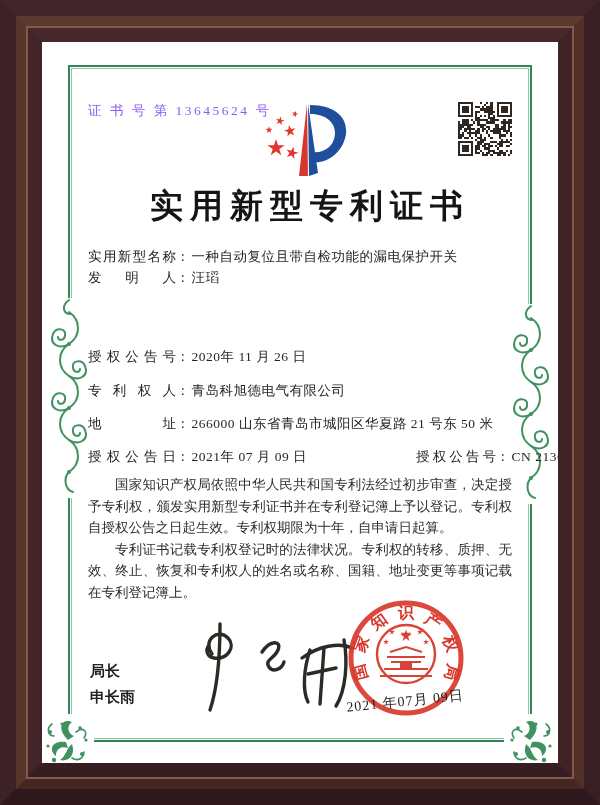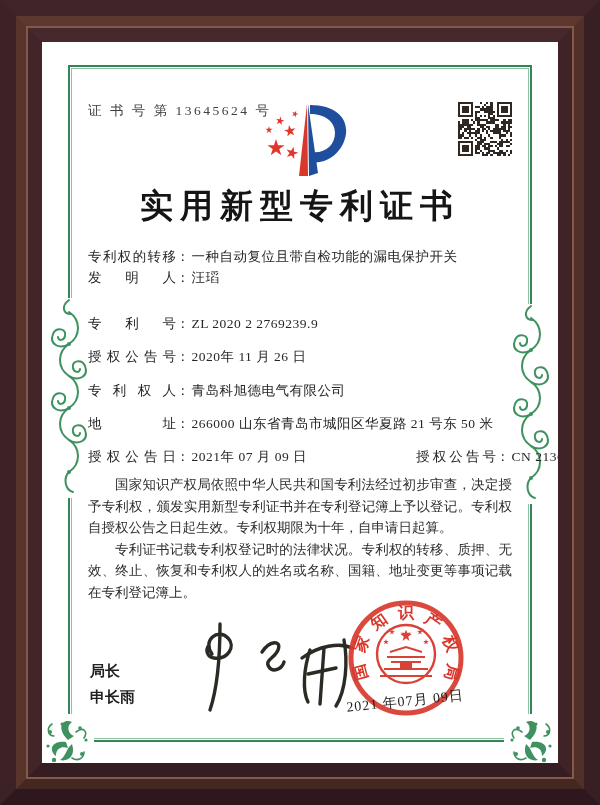--- a/index.html
+++ b/index.html
@@ -15,24 +15,24 @@
   .gborder::after{content:"";position:absolute;inset:1px;border:1px solid #8fc3a4;}
   
   .vine{position:absolute;width:44px;height:200px;background:#fff;}
   .vine-left{left:5px;top:256px;}
   .vine-right{left:467px;top:262px;}
   .corner-orn{position:absolute;width:52px;height:52px;background:#fff;}
   .corner-bl{left:0px;top:672px;}
   .corner-br{left:462px;top:672px;}
   .corner-br svg{transform:scaleX(-1);}
   
-  .cert-number{position:absolute;left:46px;top:60px;font-size:13.5px;letter-spacing:2.5px;color:#404040;}
+  .cert-number{position:absolute;left:46px;top:60px;font-size:13.5px;letter-spacing:2.5px;color:#8b5cf6;}
   .logo{position:absolute;left:208px;top:50px;width:100px;height:92px;}
   .qr{position:absolute;left:416px;top:60px;width:54px;height:54px;}
-  .title{position:absolute;left:0;top:142px;width:100%;text-align:center;font-size:33px;font-weight:bold;letter-spacing:7px;color:#151515;}
+  .title{position:absolute;left:0;top:142px;width:100%;text-align:center;font-size:33px;font-weight:bold;letter-spacing:7px;color:#151515;padding-left:10px;}
   
   .row{position:absolute;left:46px;right:28px;font-size:13.5px;color:#262626;white-space:nowrap;}
   .flabel{display:inline-block;width:88px;text-align:justify;text-align-last:justify;color:#262626;vertical-align:top;}
   .colon{display:inline-block;margin:0 2px 0 0;}
   .fvalue{letter-spacing:0.5px;}
   .pair2{position:absolute;left:288px;top:0;}
   .pair2 .flabel{width:68px;margin-left:40px;}
   
   .bodytext{position:absolute;left:46px;top:432px;width:424px;color:#2e2e2e;}
   .bodytext p{margin:0;font-size:13.5px;line-height:21.5px;text-indent:2em;text-align:justify;}
@@ -408,27 +408,24 @@
             <rect x="19" y="24" width="1" height="1"></rect>
             <rect x="21" y="24" width="1" height="1"></rect>
             <rect x="23" y="24" width="1" height="1"></rect>
           </g>
       </svg>
     </div>
 
     <div class="title">实用新型专利证书</div>
 
     <div class="row" style="top:206px">
-      <span class="flabel">专利权的转移</span><span class="colon">：</span><span class="fvalue">一种自动复位且带自检功能的漏电保护开关</span>
+      <span class="flabel">实用新型名称</span><span class="colon">：</span><span class="fvalue">一种自动复位且带自检功能的漏电保护开关</span>
     </div>
     <div class="row" style="top:227px">
       <span class="flabel">发明人</span><span class="colon">：</span><span class="fvalue">汪瑫</span>
-    </div>
-    <div class="row" style="top:273px">
-      <span class="flabel">专利号</span><span class="colon">：</span><span class="fvalue">ZL 2020 2 2769239.9</span>
     </div>
     <div class="row" style="top:306px">
       <span class="flabel">授权公告号</span><span class="colon">：</span><span class="fvalue">2020年 11 月 26 日</span>
     </div>
     <div class="row" style="top:340px">
       <span class="flabel">专利权人</span><span class="colon">：</span><span class="fvalue">青岛科旭德电气有限公司</span>
     </div>
     <div class="row" style="top:373px">
       <span class="flabel">地址</span><span class="colon">：</span><span class="fvalue">266000 山东省青岛市城阳区华夏路 21 号东 50 米</span>
     </div>

